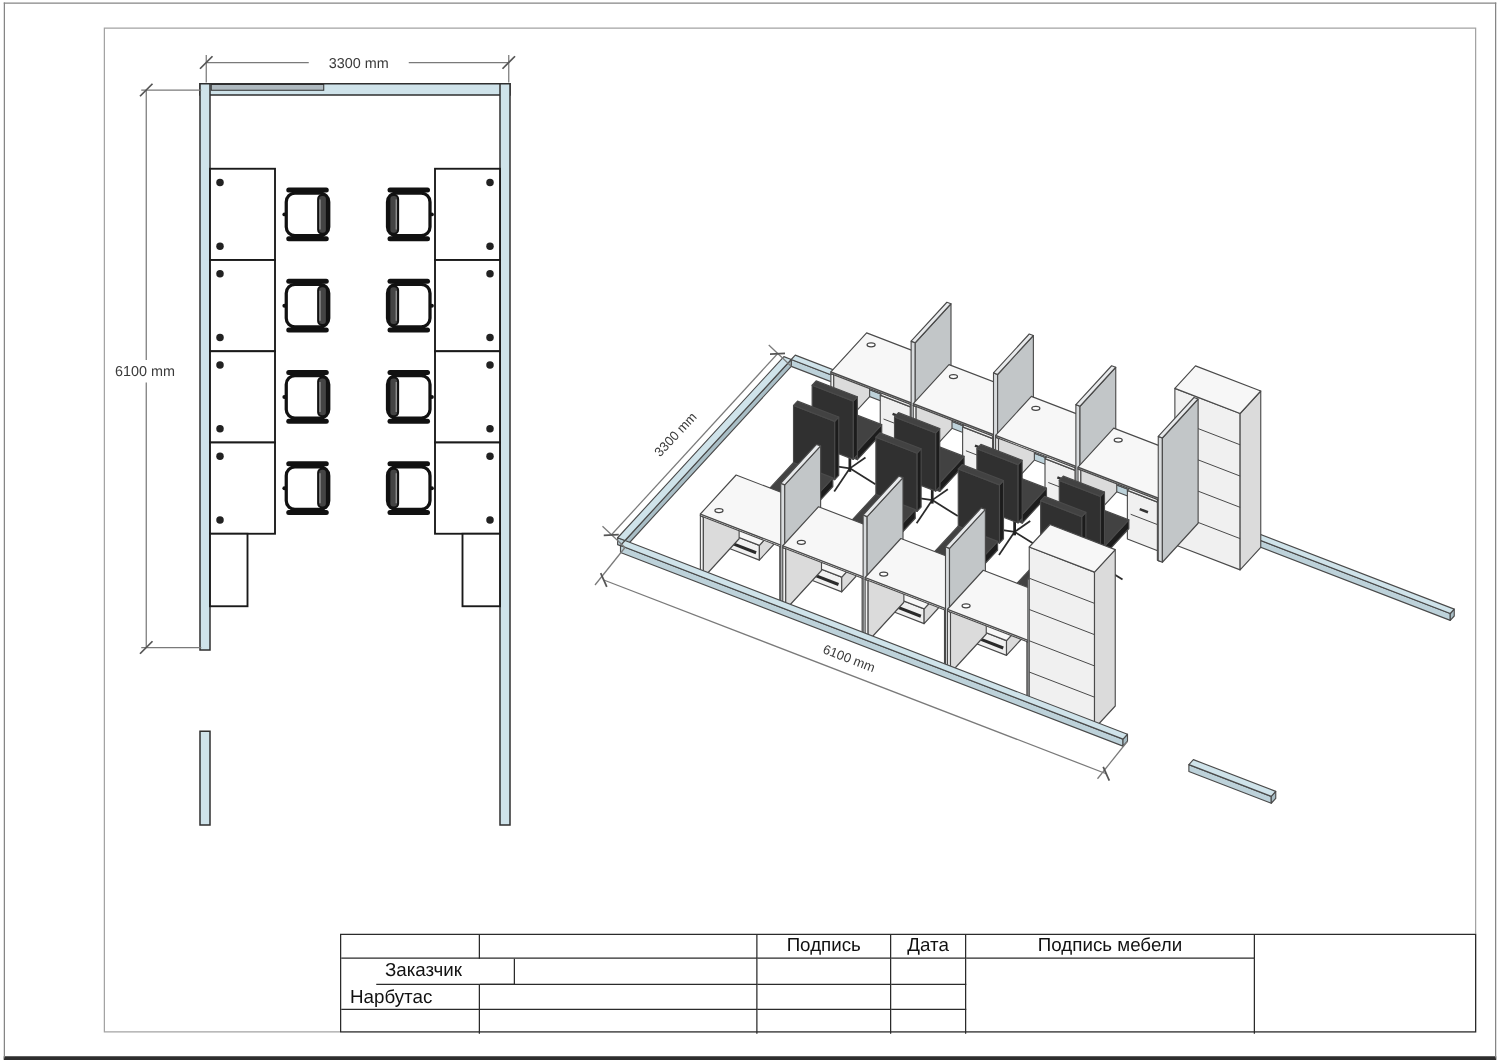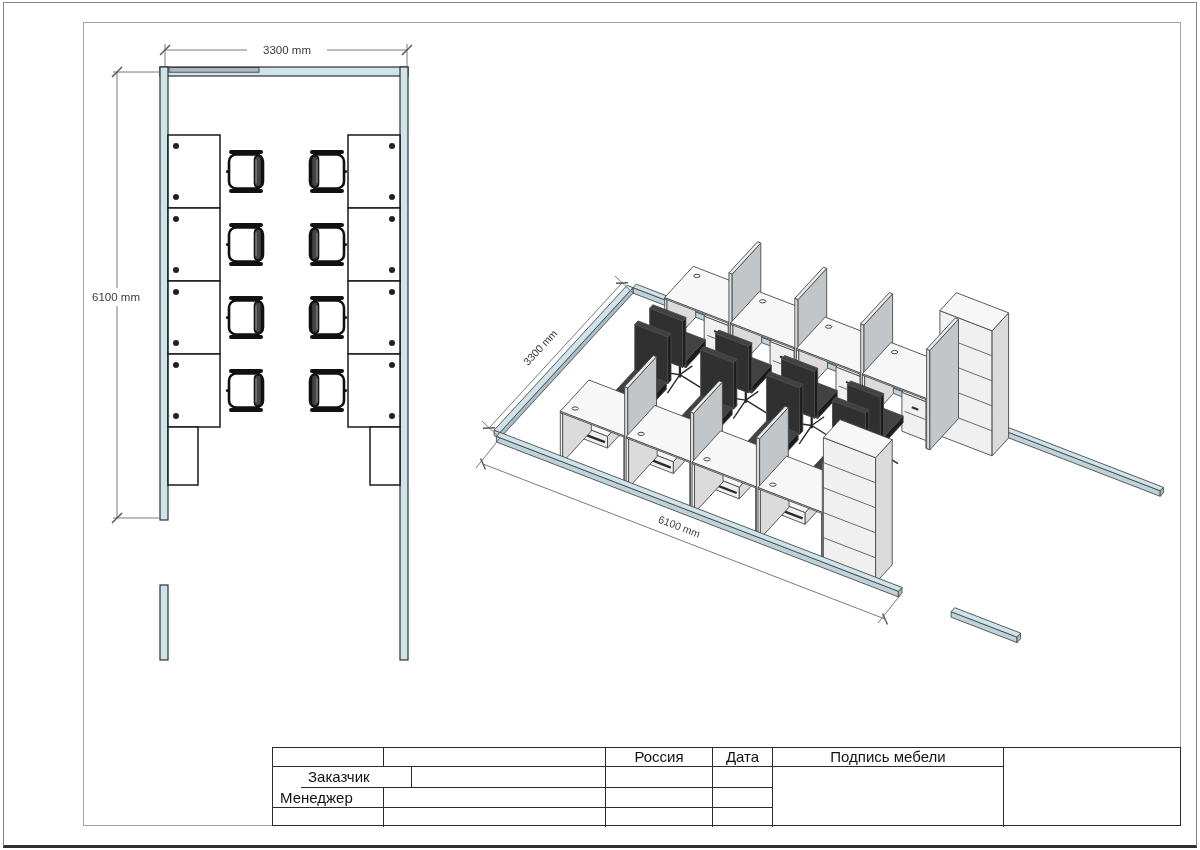--- a/index.html
+++ b/index.html
@@ -506,29 +506,29 @@
         <line x1="882.5595801415452" y1="613.5187272541444" x2="887.4404198584548" y2="624.4812727458556" stroke="#555" stroke-width="1.4"></line>
         <text x="678" y="530" fill="#3a3a3a" font-size="10.5" text-anchor="middle" font-family="&quot;Liberation Sans&quot;,sans-serif" transform="rotate(21 678 530)">6100 mm</text>
       </g>
     </g>
   </svg>
 
 <div class="tblock">
 
   <div class="tb-cell" style="left:0;top:0;width:111px;height:19px;"></div>
   <div class="tb-cell tb-label" style="left:0;top:19px;width:111px;height:21px;line-height:20px;margin-left:28px;">Заказчик</div>
-  <div class="tb-cell tb-label" style="left:0;top:40px;width:111px;height:20px;line-height:19px;">Менеджер</div>
+  <div class="tb-cell tb-label" style="left:0;top:40px;width:111px;height:20px;line-height:19px;">Нарбутас</div>
   <div class="tb-cell tb-label tb-nobottom" style="left:0;top:60px;width:111px;height:19px;"></div>
 
   <div class="tb-cell" style="left:111px;top:0;width:222px;height:19px;"></div>
   <div class="tb-cell" style="left:111px;top:19px;width:222px;height:21px;"></div>
   <div class="tb-cell" style="left:111px;top:40px;width:222px;height:20px;"></div>
   <div class="tb-cell tb-nobottom" style="left:111px;top:60px;width:222px;height:19px;"></div>
 
-  <div class="tb-cell tb-center" style="left:333px;top:0;width:107px;height:19px;line-height:18px;">Россия</div>
+  <div class="tb-cell tb-center" style="left:333px;top:0;width:107px;height:19px;line-height:18px;">Подпись</div>
   <div class="tb-cell" style="left:333px;top:19px;width:107px;height:21px;"></div>
   <div class="tb-cell" style="left:333px;top:40px;width:107px;height:20px;"></div>
   <div class="tb-cell tb-nobottom" style="left:333px;top:60px;width:107px;height:19px;"></div>
 
   <div class="tb-cell tb-center" style="left:440px;top:0;width:60px;height:19px;line-height:18px;">Дата</div>
   <div class="tb-cell" style="left:440px;top:19px;width:60px;height:21px;"></div>
   <div class="tb-cell" style="left:440px;top:40px;width:60px;height:20px;"></div>
   <div class="tb-cell tb-nobottom" style="left:440px;top:60px;width:60px;height:19px;"></div>
 
   <div class="tb-cell tb-center" style="left:500px;top:0;width:231px;height:19px;line-height:18px;">Подпись мебели</div>

